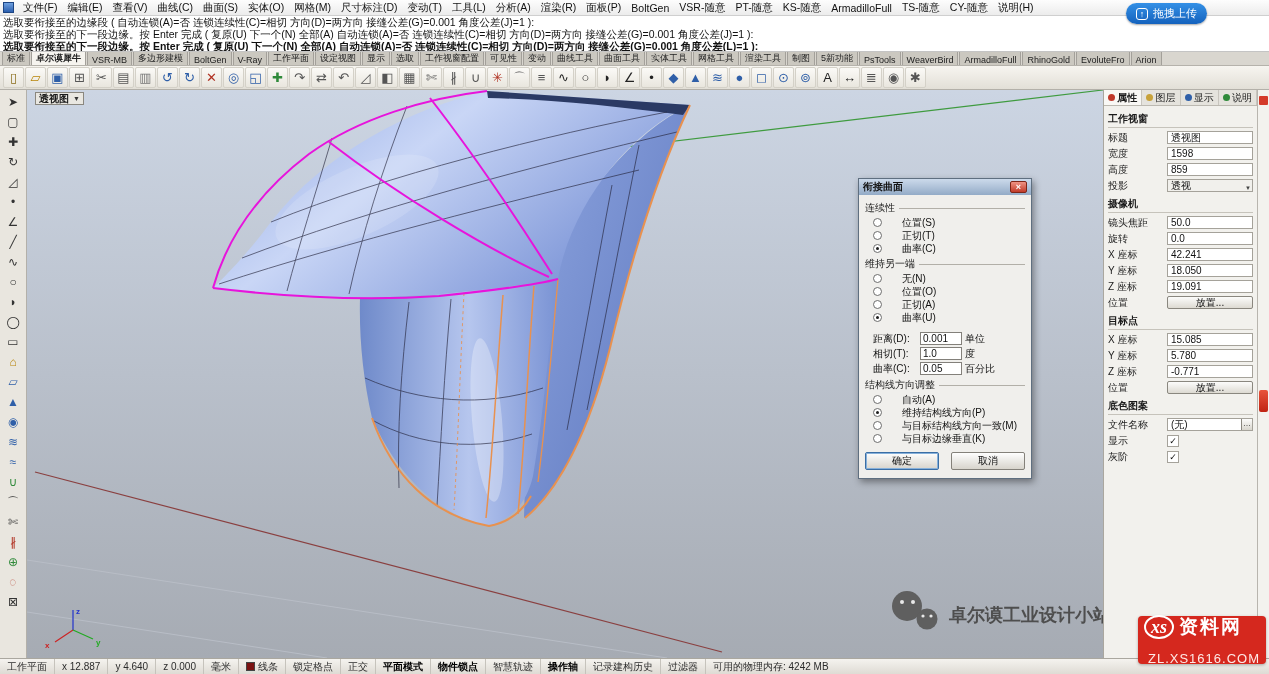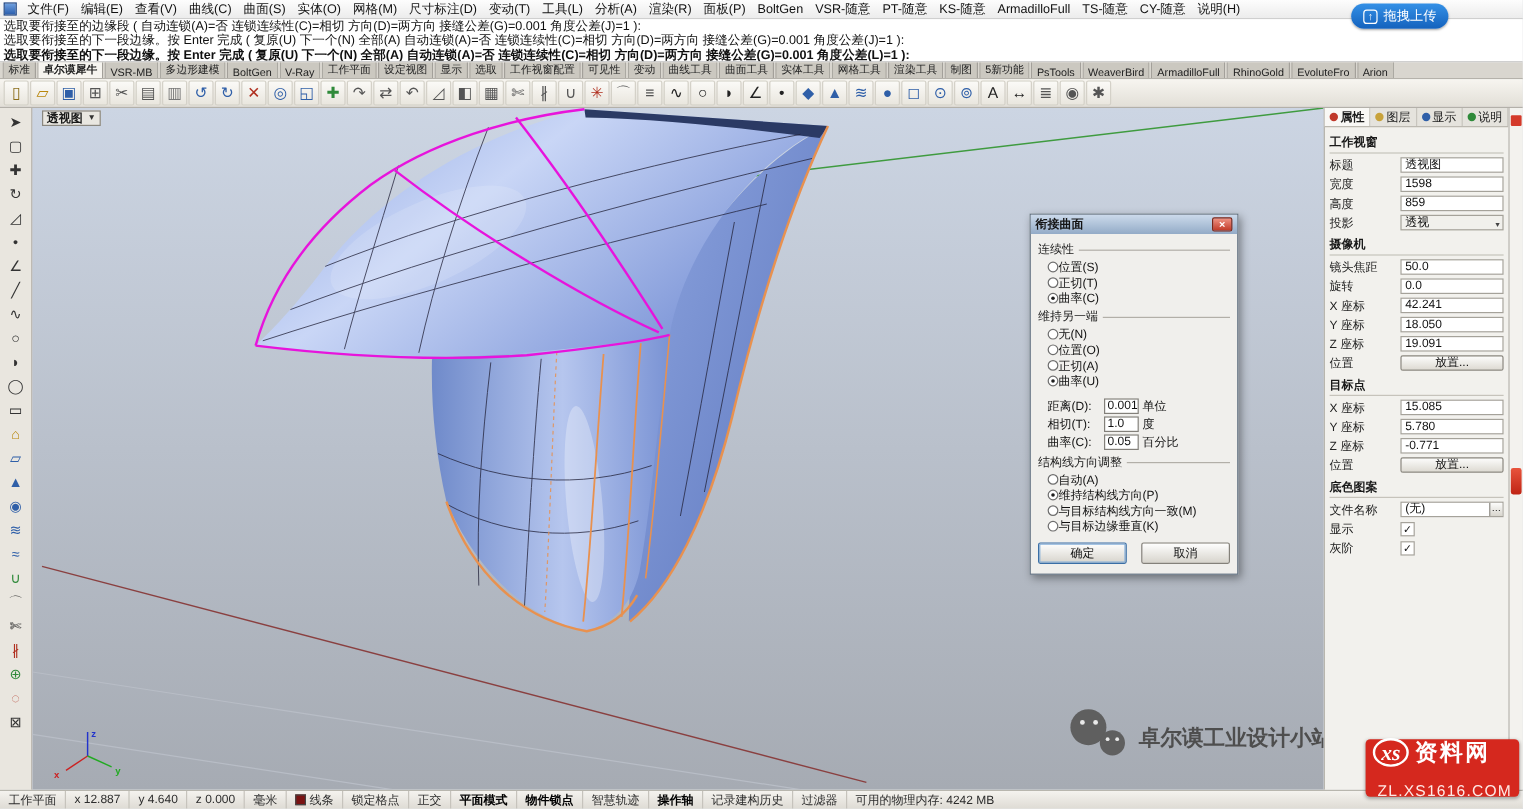--- a/index.html
+++ b/index.html
@@ -85,29 +85,29 @@
   .dialog { position:absolute; left:858px; top:178px; width:174px; background:#f0efec;
     border:1px solid #5f6f80; box-shadow:2px 3px 7px rgba(0,0,0,.4); font-size:10px; z-index:6; }
   .dialog-title { height:16px; background:linear-gradient(#ccdaeb,#93abc7); display:flex; align-items:center;
     padding:0 4px; font-weight:bold; color:#141414; }
   .dialog-close { margin-left:auto; width:17px; height:12px; background:linear-gradient(#ef9384,#c13a28);
     border:1px solid #7e2517; border-radius:2px; color:#fff; font-size:9px; line-height:10px;
     display:flex; align-items:center; justify-content:center; }
   .dialog-body { padding:4px 6px 2px; }
   .group-title { display:flex; align-items:center; margin:2px 0 1px; color:#1a1a1a; }
   .group-title::after { content:""; flex:1; border-top:1px solid #b2afa8; margin-left:4px; }
-  .radio-row, .check-row { display:flex; align-items:center; gap:0; height:13px; padding-left:8px; }
+  .radio-row, .check-row { display:flex; align-items:center; gap:20px; height:13px; padding-left:8px; }
   .radio { width:9px; height:9px; flex:none; border-radius:50%; border:1px solid #6d6d6d; background:#fff; position:relative; }
   .checked .radio::after { content:""; position:absolute; inset:2px; border-radius:50%; background:#1d1d1d; }
   .checkbox { width:9px; height:9px; flex:none; border:1px solid #6d6d6d; background:#fff; }
   .disabled { color:#9b9b9b; }
   .disabled .checkbox { background:#e7e6e2; }
   .tol-row { display:flex; align-items:center; gap:3px; height:15px; padding-left:8px; }
   .tol-label { width:44px; flex:none; }
-  .tol-value { width:29px; flex:none; background:#fff; border:1px solid #83807a; height:13px;
+  .tol-value { width:42px; flex:none; background:#fff; border:1px solid #83807a; height:13px;
     line-height:12px; padding:0 2px; }
   .tol-unit { flex:1; }
   .dialog-buttons { display:flex; justify-content:center; gap:12px; margin:7px 0 6px; }
   .dlg-btn { width:76px; height:18px; background:linear-gradient(#fefefe,#d7d4cc); border:1px solid #84817a;
     border-radius:2px; display:flex; align-items:center; justify-content:center; }
   .dlg-btn.primary { border:1px solid #3a6ea5; box-shadow:inset 0 0 0 1px #86b0da; }
   
   .upload-badge { position:absolute; top:3px; right:62px; height:21px; z-index:8;
     background:linear-gradient(#3490e6,#1462bd); border-radius:11px; color:#fff;
     display:flex; align-items:center; gap:5px; padding:0 10px; font-size:11px;

